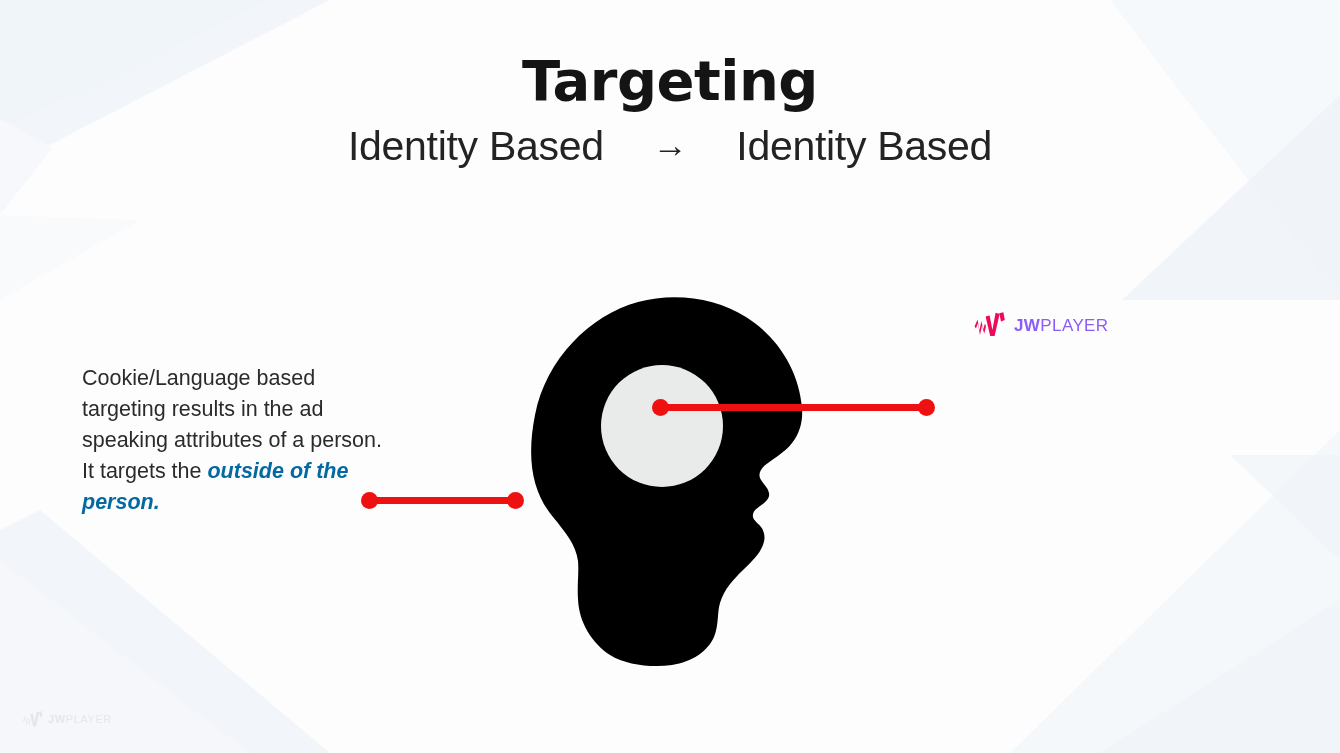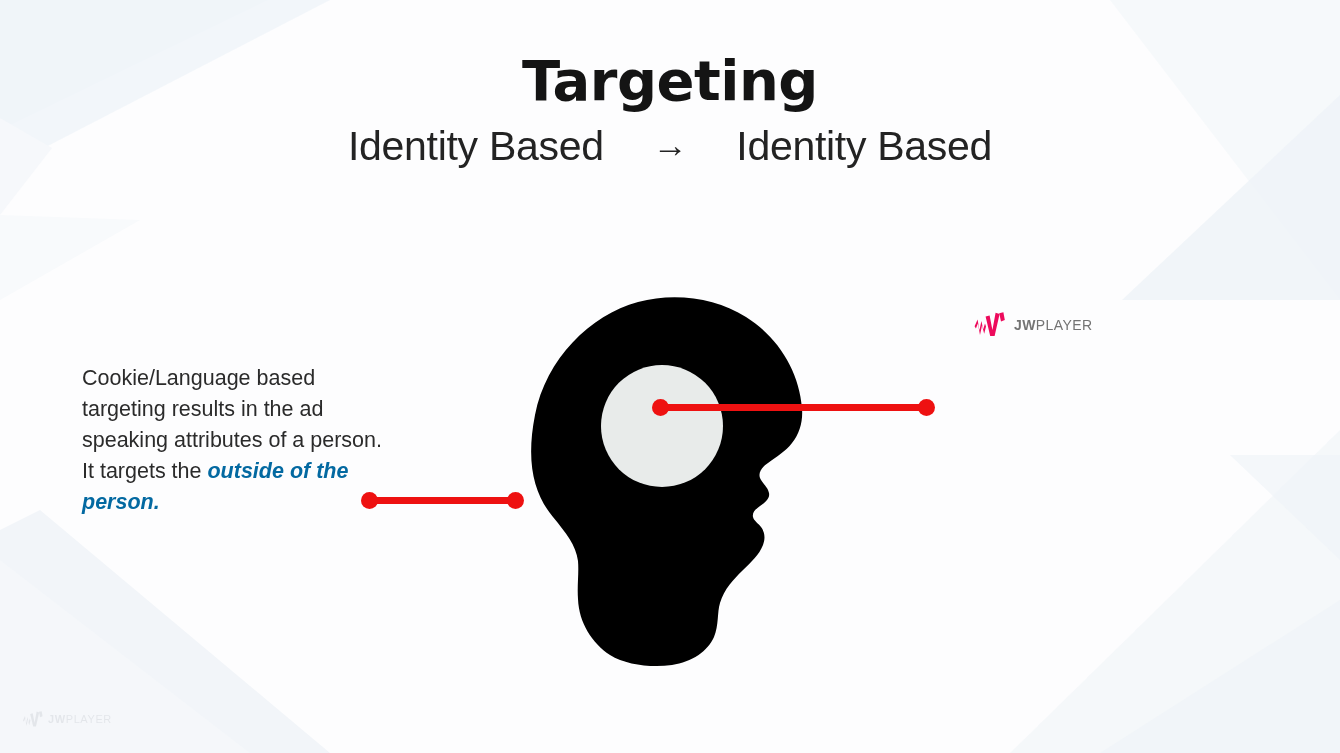--- a/index.html
+++ b/index.html
@@ -119,23 +119,23 @@
   .jw-logo {
     position: absolute;
     display: flex;
     align-items: center;
     gap: 7px;
   }
   .jw-logo-main { left: 973px; top: 312px; }
   .jw-mark { display: block; }
   .jw-word {
     font-family: "Liberation Sans", sans-serif;
-    font-size: 14px;
+    font-size: 17px;
     letter-spacing: 0.4px;
-    color: #737373;
+    color: #8b5cf6;
     line-height: 1;
     white-space: nowrap;
   }
   .jw-word .jw-bold { font-weight: 700; }
   .jw-word .jw-light { font-weight: 400; }
 
   .jw-logo-watermark { left: 22px; top: 711px; opacity: 0.11; gap: 4px; }
   .jw-logo-watermark .jw-word { font-size: 11px; letter-spacing: 0.6px; }
 </style>
 </head>

